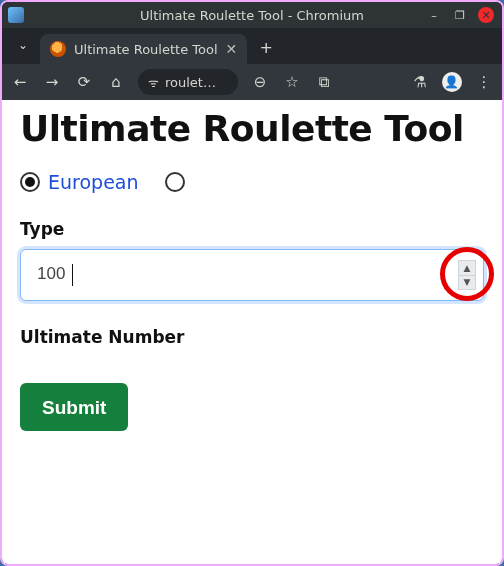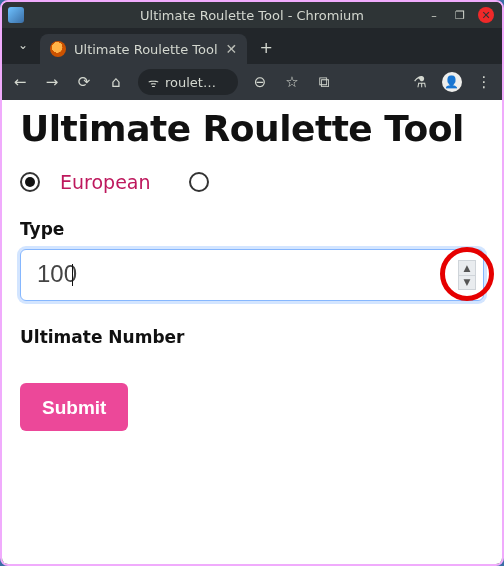--- a/index.html
+++ b/index.html
@@ -24,33 +24,33 @@
   .navbar { height: 36px; background: #32373d; display: flex; align-items: center; padding: 0 8px; gap: 12px; color: #d3d7cf; }
   .nav-icon { width: 20px; height: 20px; display: flex; align-items: center; justify-content: center; cursor: pointer; font-size: 15px; }
   .omnibox { flex: 0 0 auto; width: 100px; height: 26px; background: #22262a; border-radius: 13px; display: flex; align-items: center; padding: 0 10px; gap: 6px; font-size: 13px; color: #d3d7cf; }
   .omnibox .site-icon { font-size: 12px; }
   .nav-spacer { flex: 1; }
   .avatar { width: 20px; height: 20px; border-radius: 50%; background: #eeeeec; display: flex; align-items: center; justify-content: center; font-size: 12px; color: #2e3436; }
   
   .page { background: #ffffff; height: calc(566px - 26px - 36px - 36px - 4px); padding: 8px 18px 16px 18px; overflow: hidden; position: relative; }
   h1.page-title { font-size: 36px; font-weight: 800; letter-spacing: -0.5px; color: #111; margin-bottom: 22px; }
   .form-label { font-size: 17px; font-weight: 700; color: #111; margin-bottom: 10px; margin-top: 18px; }
-  .radio-row { display: flex; align-items: center; gap: 20px; font-size: 19px; color: #be185d; margin-top: 10px; }
+  .radio-row { display: flex; align-items: center; gap: 8px; font-size: 19px; color: #1d4ed8; margin-top: 10px; }
   .radio { width: 20px; height: 20px; border: 2px solid #333; border-radius: 50%; display: inline-flex; align-items: center; justify-content: center; cursor: pointer; }
   .radio.selected::after { content: ""; width: 10px; height: 10px; background: #111; border-radius: 50%; }
   .radio-label { margin-right: 18px; }
   .field-wrap { position: relative; margin-top: 8px; }
-  .num-input { width: 100%; height: 52px; border: 1px solid #ced4da; border-radius: 6px; padding: 0 46px 2px 16px; font-size: 24px; color: #444; outline: none; }
+  .num-input { width: 100%; height: 52px; border: 1px solid #ced4da; border-radius: 6px; padding: 0 46px 2px 16px; font-size: 17px; color: #444; outline: none; }
   .num-input.focus { border: 1px solid #86b7fe; box-shadow: 0 0 0 3px rgba(13,110,253,0.18); }
   .spinner { position: absolute; right: 8px; top: 50%; transform: translateY(-50%); width: 18px; height: 30px; display: flex; flex-direction: column; background: #e9ecef; border: 1px solid #cfd4d9; cursor: pointer; }
   .spinner .up, .spinner .down { flex: 1; display: flex; align-items: center; justify-content: center; font-size: 9px; color: #555; }
   .spinner .up { border-bottom: 1px solid #cfd4d9; }
   .caret { position: absolute; width: 1px; height: 22px; background: #111; animation: blink 1s step-end infinite; }
   @keyframes blink { 50% { opacity: 0; } }
-  .submit { margin-top: 26px; height: 48px; padding: 14px 22px; background: #ec4899; color: #fff; border: none; border-radius: 6px; font-size: 19px; font-weight: 700; cursor: pointer; }
+  .submit { margin-top: 26px; height: 48px; padding: 14px 22px; background: #15803d; color: #fff; border: none; border-radius: 6px; font-size: 19px; font-weight: 700; cursor: pointer; }
   
   .annot-circle { position: absolute; width: 54px; height: 54px; border: 5px solid #e60000; border-radius: 50%; pointer-events: none; }
 </style>
 </head>
 <body>
 
 <div class="window">
 
   <div class="titlebar">
     <div class="tb-appicon"></div>

